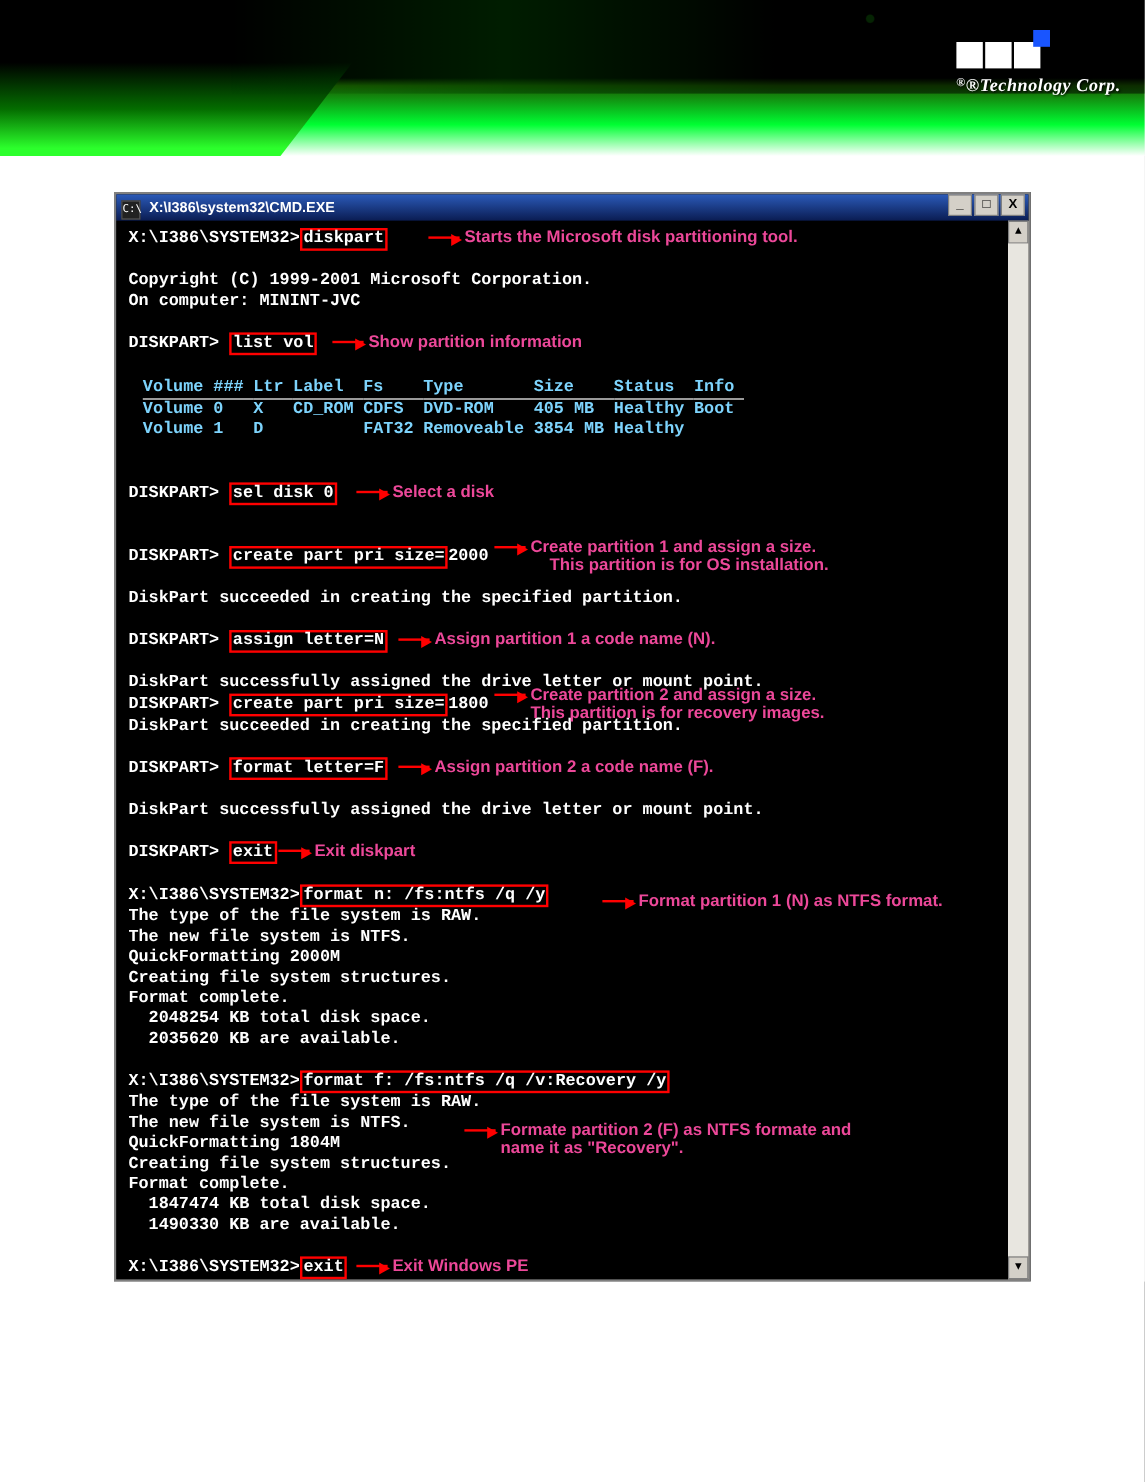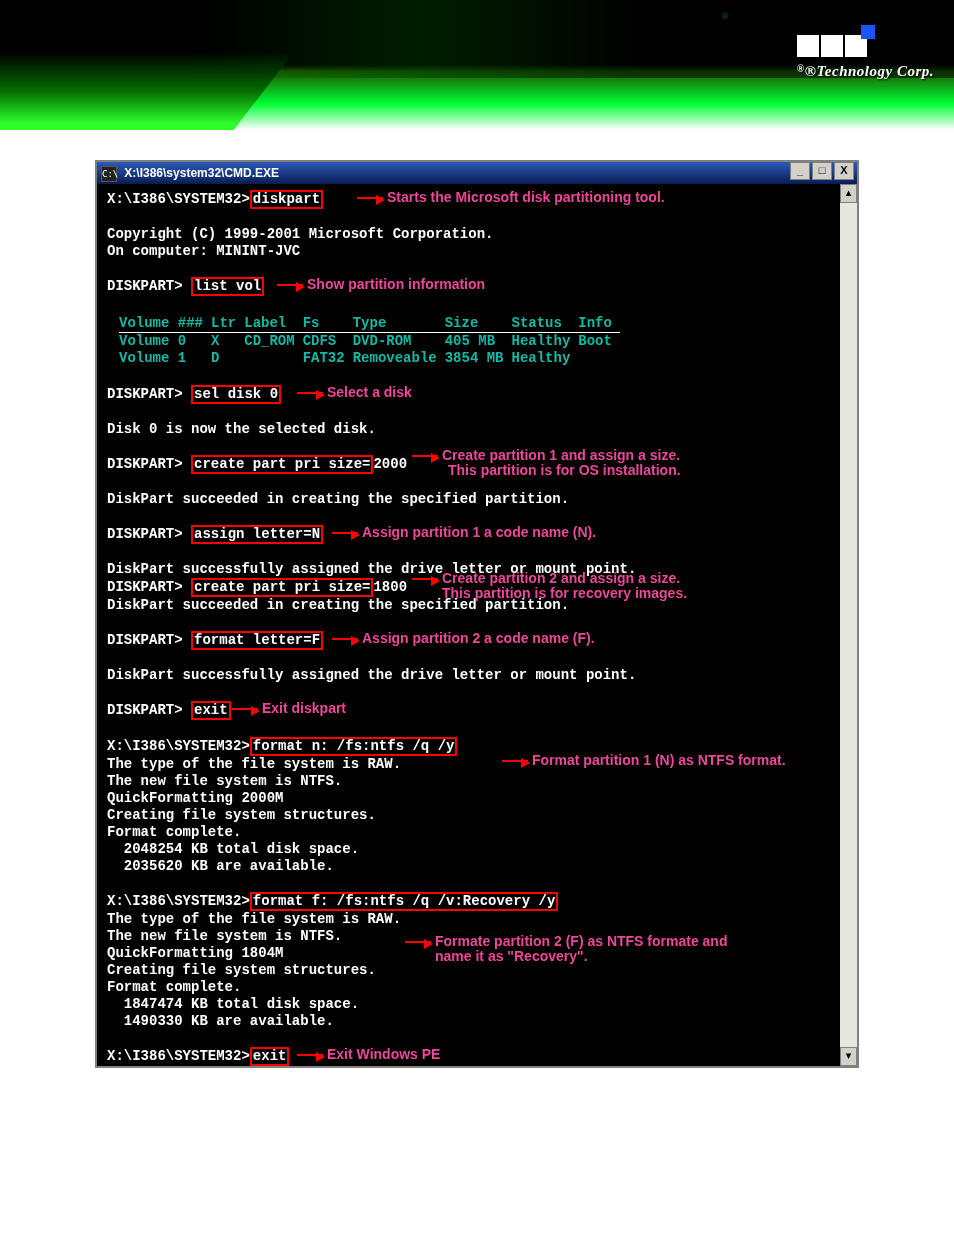--- a/index.html
+++ b/index.html
@@ -145,23 +145,23 @@
     content:"";
     position:absolute;
     right:-2px; top:-4px;
     border-left:9px solid #ff0000;
     border-top:5px solid transparent;
     border-bottom:5px solid transparent;
   }
 
   .vol-table {
     border-collapse:collapse;
-    color:#14b8a6;
+    color:#7dd3fc;
     font: bold 14px/17px "Courier New", monospace;
-    margin:2px 0 1px 12px;
+    margin:2px 0 18px 12px;
   }
   .vol-table td { padding:0 8px 0 0; white-space:pre; }
   .vol-table .hdr td { border-bottom:1px solid #fff; }
 
   .line { position:relative; }
 </style>
 </head>
 <body>
 
 <div class="header-graphic">
@@ -241,28 +241,27 @@
       </table>
     <pre class="term"> </pre>
 
     <div class="line">
       <pre class="term"><span>DISKPART&gt;</span> <span class="hl-box">sel disk 0</span></pre>
       <span class="annot" style="left:190px; top:0;">
         <span class="arrow"></span><span>Select a disk</span>
       </span>
     </div>
     <pre class="term"> </pre>
-    <pre class="term">Disk 0 is now the selected disk.</pre>
     <pre class="term"> </pre>
 
     <div class="line">
       <pre class="term"><span>DISKPART&gt;</span> <span class="hl-box"><span>create part pri size=</span></span><span>2000</span></pre>
       <span class="annot" style="left:305px; top:-7px;">
         <span class="arrow"></span><span>Create partition 1 and assign a size.</span><br>
-        <span style="margin-left:36px;">This partition is for OS installation.</span>
+        <span style="margin-left:46px;">This partition is for OS installation.</span>
       </span>
     </div>
     <pre class="term"> </pre>
     <pre class="term">DiskPart succeeded in creating the specified partition.</pre>
     <pre class="term"> </pre>
 
     <div class="line">
       <pre class="term"><span>DISKPART&gt;</span> <span class="hl-box">assign letter=N</span></pre>
       <span class="annot" style="left:225px; top:0;">
         <span class="arrow"></span><span>Assign partition 1 a code name (N).</span>
@@ -294,40 +293,40 @@
     <div class="line">
       <pre class="term"><span>DISKPART&gt;</span> <span class="hl-box">exit</span></pre>
       <span class="annot" style="left:125px; top:0;">
         <span class="arrow"></span><span>Exit diskpart</span>
       </span>
     </div>
     <pre class="term"> </pre>
 
     <div class="line">
       <pre class="term"><span>X:\I386\SYSTEM32&gt;</span><span class="hl-box">format n: /fs:ntfs /q /y</span></pre>
-      <span class="annot" style="left:395px; top:16px;">
+      <span class="annot" style="left:395px; top:6px;">
         <span class="arrow"></span><span>Format partition 1 (N) as NTFS format.</span>
       </span>
     </div>
     <pre class="term">The type of the file system is RAW.</pre>
     <pre class="term">The new file system is NTFS.</pre>
     <pre class="term">QuickFormatting 2000M</pre>
     <pre class="term">Creating file system structures.</pre>
     <pre class="term">Format complete.</pre>
     <pre class="term">  2048254 KB total disk space.</pre>
     <pre class="term">  2035620 KB are available.</pre>
     <pre class="term"> </pre>
 
     <div class="line">
       <pre class="term"><span>X:\I386\SYSTEM32&gt;</span><span class="hl-box">format f: /fs:ntfs /q /v:Recovery /y</span></pre>
     </div>
     <pre class="term">The type of the file system is RAW.</pre>
     <div class="line">
       <pre class="term">The new file system is NTFS.</pre>
-      <span class="annot" style="left:298px; top:6px;">
+      <span class="annot" style="left:280px; top:6px;">
         <span class="arrow"></span><span>Formate partition 2 (F) as NTFS formate and</span><br>
         <span style="margin-left:30px;">name it as "Recovery".</span>
       </span>
     </div>
     <pre class="term">QuickFormatting 1804M</pre>
     <pre class="term">Creating file system structures.</pre>
     <pre class="term">Format complete.</pre>
     <pre class="term">  1847474 KB total disk space.</pre>
     <pre class="term">  1490330 KB are available.</pre>
     <pre class="term"> </pre>

